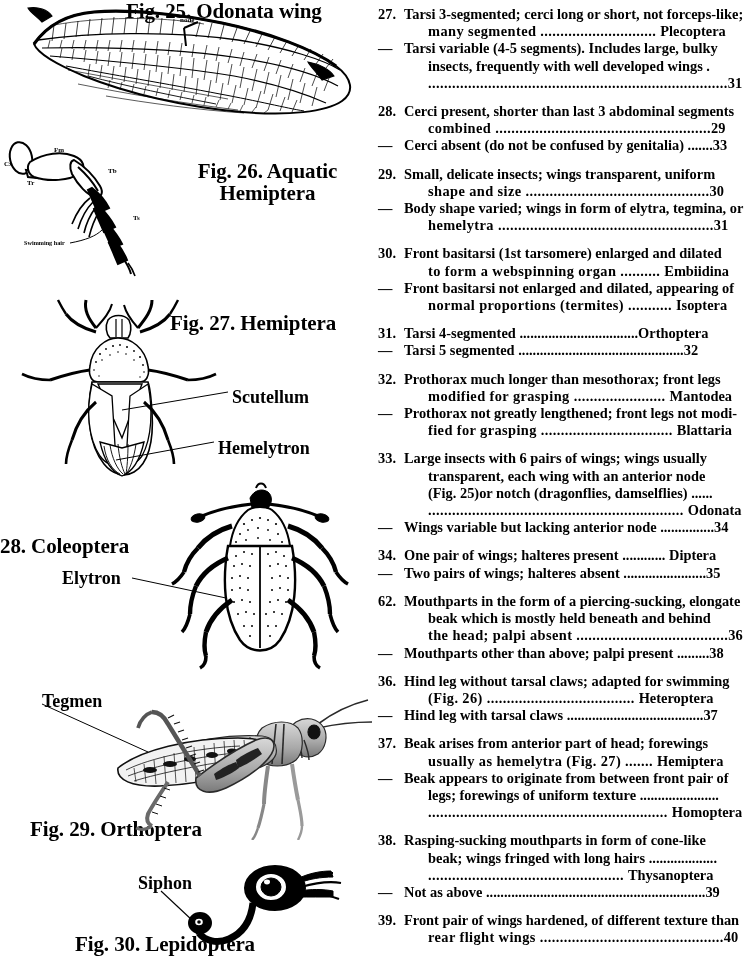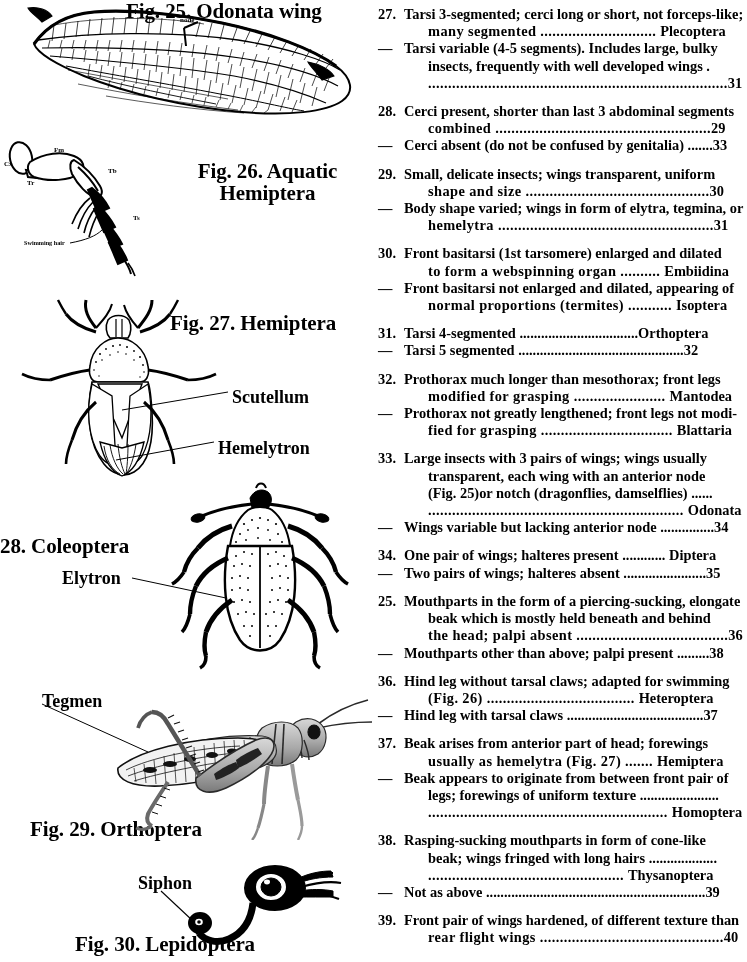--- a/index.html
+++ b/index.html
@@ -702,21 +702,21 @@
       <div class="lead">
         <span class="marker dash">—</span>
         <span class="body">Prothorax not greatly lengthened; front legs not modi-</span>
         <span class="cont"><span class="dots">fied for grasping ................................. </span><span class="taxon">Blattaria</span></span>
       </div>
     </div>
 
     <div class="couplet">
       <div class="lead">
         <span class="marker">33.</span>
-        <span class="body">Large insects with 3 pairs of wings; wings usually</span>
+        <span class="body">Large insects with 6 pairs of wings; wings usually</span>
         <span class="cont">transparent, each wing with an anterior node</span>
         <span class="cont">(Fig. 25)or notch (dragonflies, damselflies) ......</span>
         <span class="cont"><span class="dots">................................................................ </span><span class="taxon">Odonata</span></span>
       </div>
       <div class="lead">
         <span class="marker dash">—</span>
         <span class="body"><span>Wings variable but lacking anterior node ...............</span><span class="num">34</span></span>
       </div>
     </div>
 
@@ -726,21 +726,21 @@
         <span class="body"><span>One pair of wings; halteres present ............ </span><span class="taxon">Diptera</span></span>
       </div>
       <div class="lead">
         <span class="marker dash">—</span>
         <span class="body"><span>Two pairs of wings; halteres absent .......................</span><span class="num">35</span></span>
       </div>
     </div>
 
     <div class="couplet">
       <div class="lead">
-        <span class="marker">25.</span>
+        <span class="marker">62.</span>
         <span class="body">Mouthparts in the form of a piercing-sucking, elongate</span>
         <span class="cont">beak which is mostly held beneath and behind</span>
         <span class="cont"><span class="dots">the head; palpi absent ......................................</span><span class="num">36</span></span>
       </div>
       <div class="lead">
         <span class="marker dash">—</span>
         <span class="body"><span>Mouthparts other than above; palpi present .........</span><span class="num">38</span></span>
       </div>
     </div>
 

